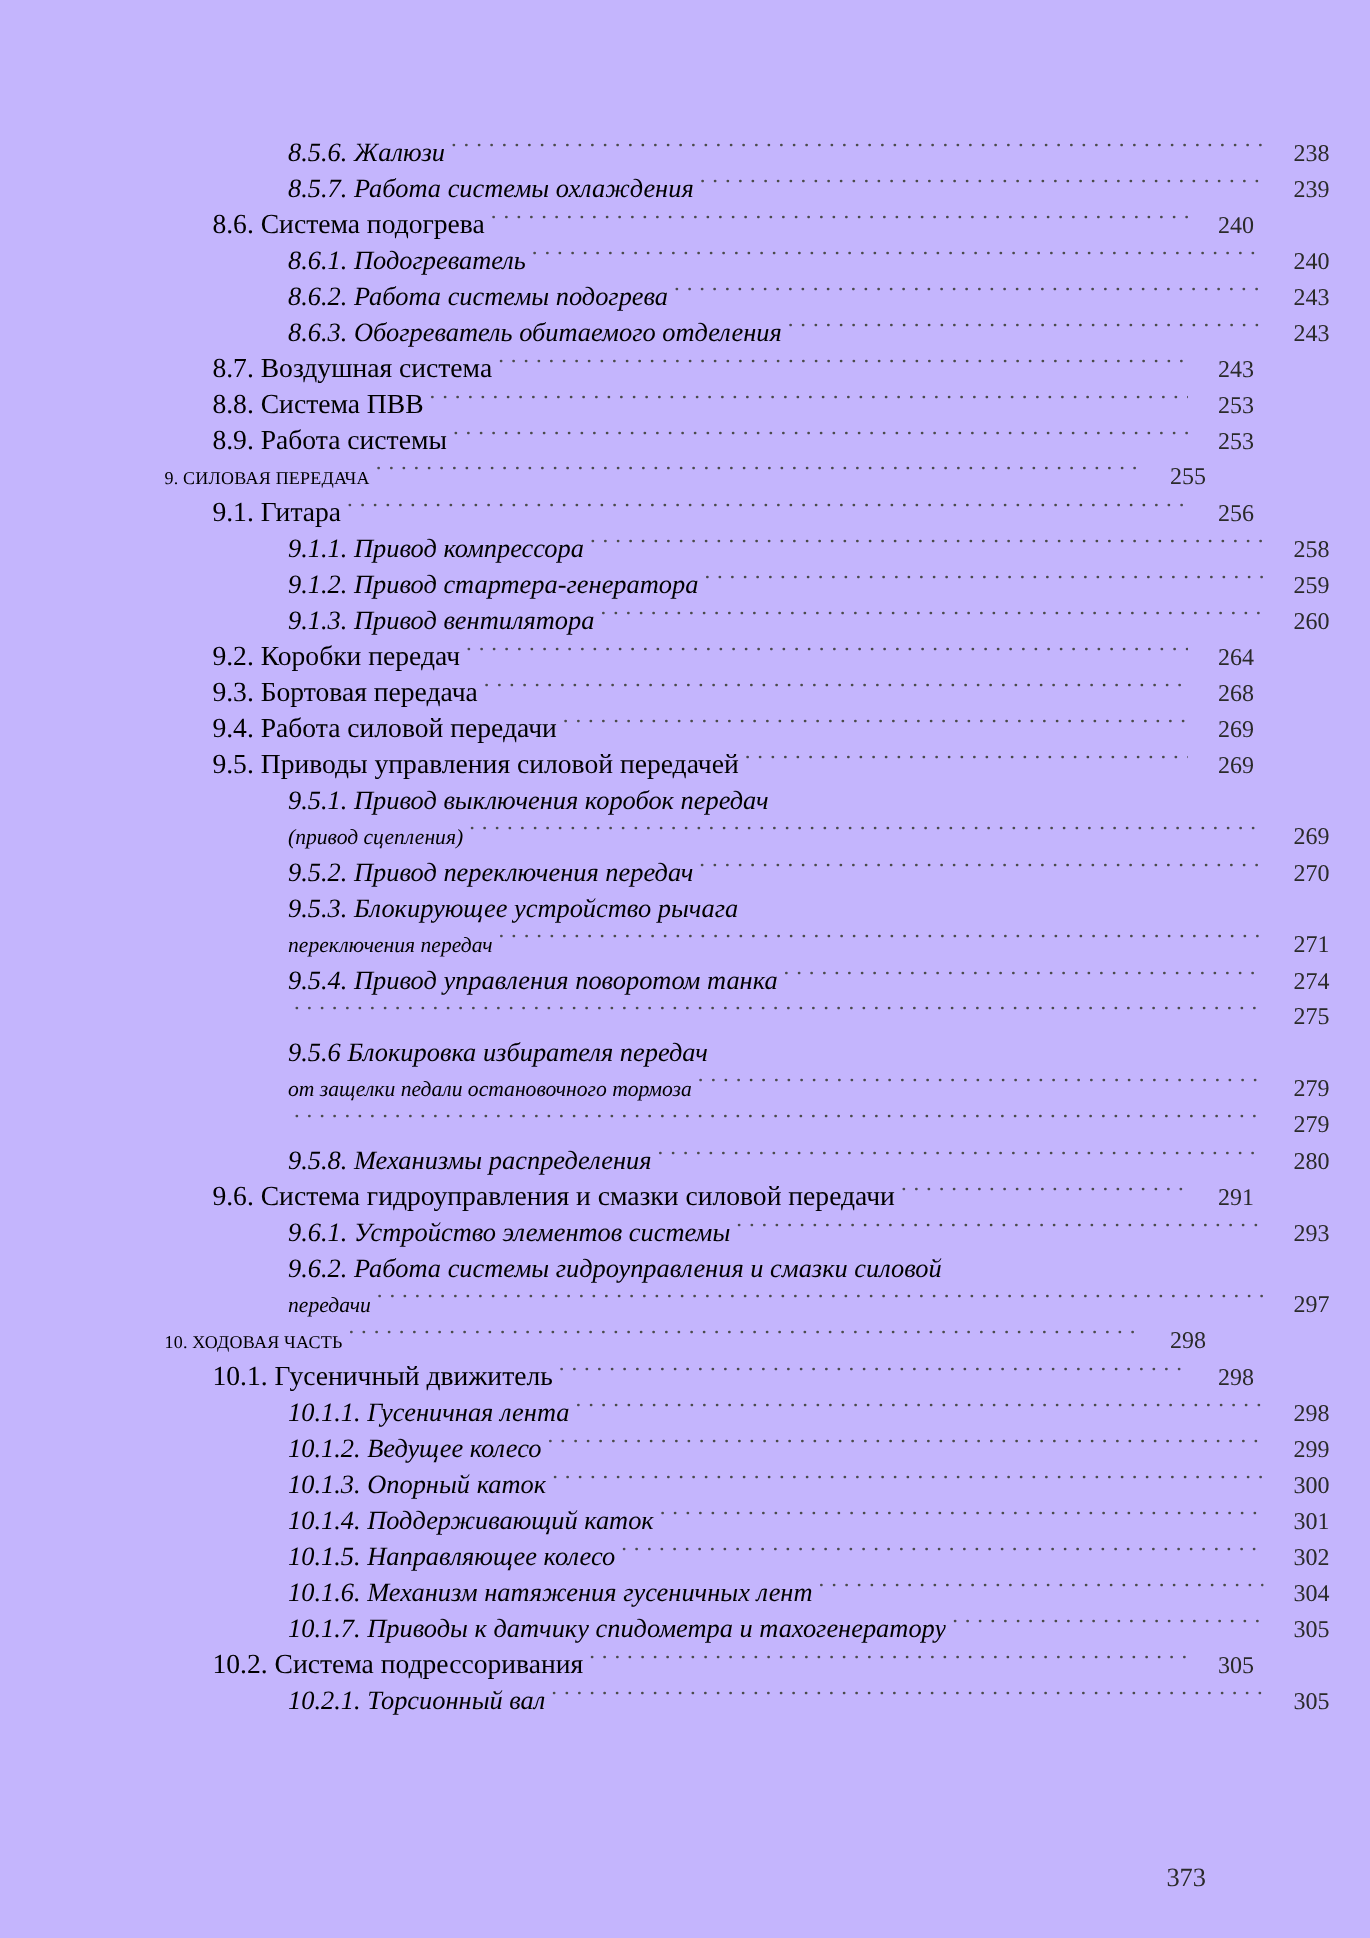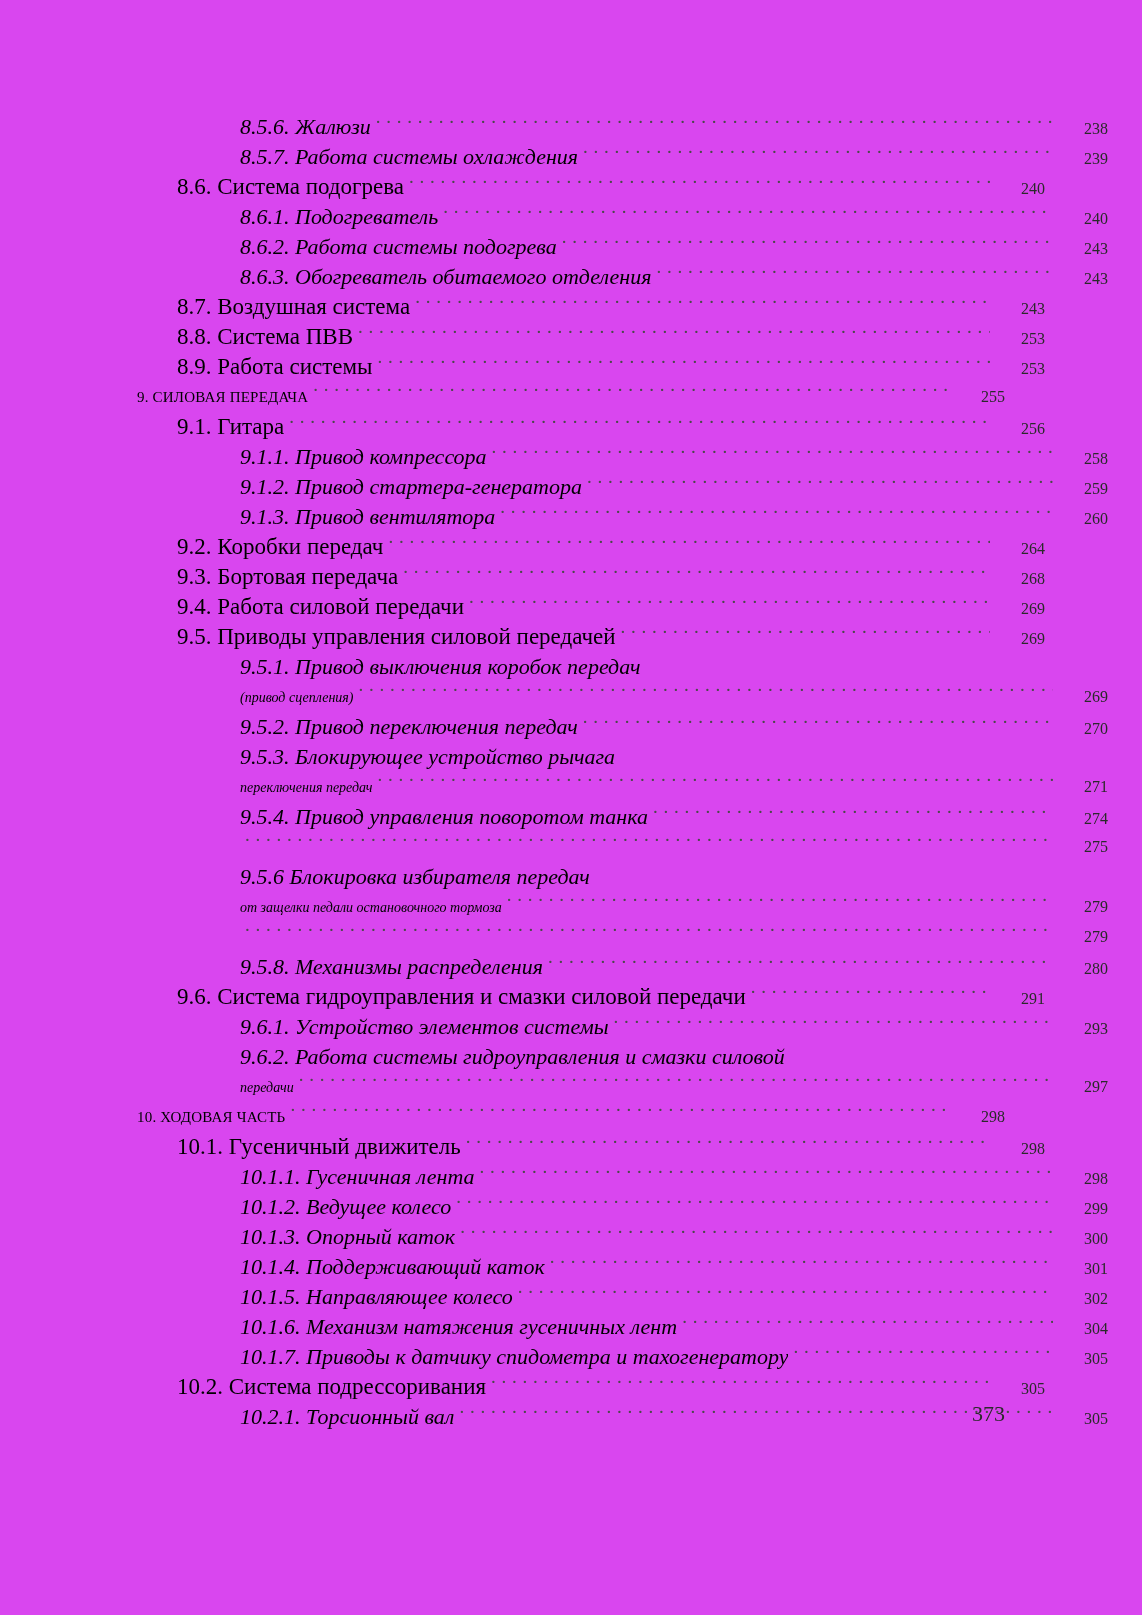--- a/index.html
+++ b/index.html
@@ -13,21 +13,21 @@
     height: 1615px;
     font-family: "Liberation Serif", "DejaVu Serif", serif;
     color: #000000;
     -webkit-font-smoothing: antialiased;
   }
 
   .page {
     position: relative;
     width: 1142px;
     height: 1615px;
-    background: #d946ef;
+    background: #c4b5fd;
     box-sizing: border-box;
   }
 
   .toc {
     position: absolute;
     left: 137px;
     top: 112px;
     width: 868px;      
   }
 
@@ -64,21 +64,21 @@
     white-space: nowrap;
     letter-spacing: 0.5px;
     font-size: 19px;
     color: #4a4a4a;
   }
 
   .page-num {
     flex: 0 0 auto;
     width: 52px;
     text-align: right;
-    font-size: 16px;
+    font-size: 20px;
     color: #2a2a2a;
     font-family: "Liberation Serif", "DejaVu Serif", serif;
   }
 
   
   .toc-entry.no-leader .leader::after { content: ""; }
   .toc-entry.no-leader .page-num { visibility: hidden; }
 
   
   .lvl1 .entry-text {
@@ -96,28 +96,28 @@
 
   .lvl3 { margin-left: 103px; }
   .lvl3 .entry-text {
     font-size: 22px;
     font-style: italic;
   }
 
   
   .cont { margin-left: 103px; }
   .cont .entry-text {
-    font-size: 14px;
+    font-size: 18px;
     font-style: italic;
   }
 
   .folio {
     position: absolute;
     right: 137px;
-    top: 1401px;
+    top: 1552px;
     font-size: 22px;
     color: #2a2a2a;
     text-align: right;
   }
 </style>
 </head>
 <body>
 
 <div class="page">
 

